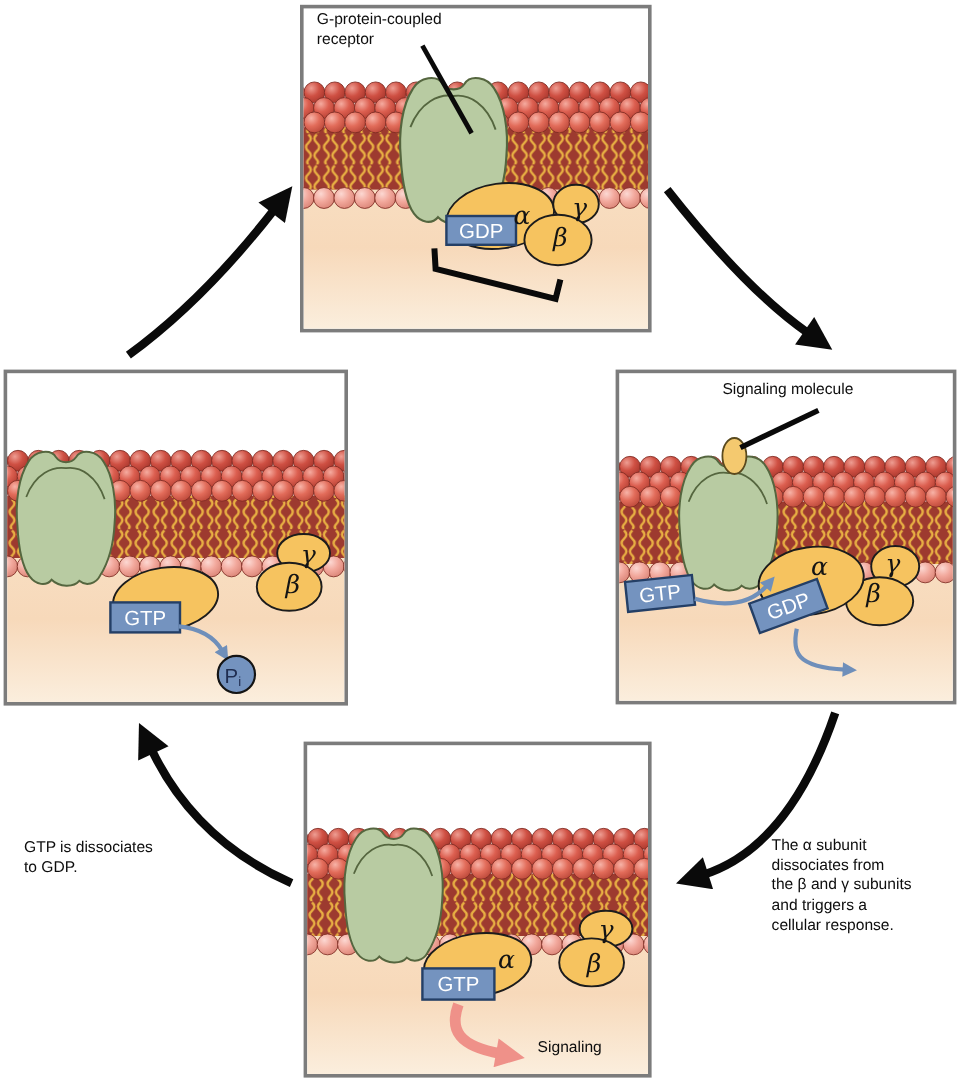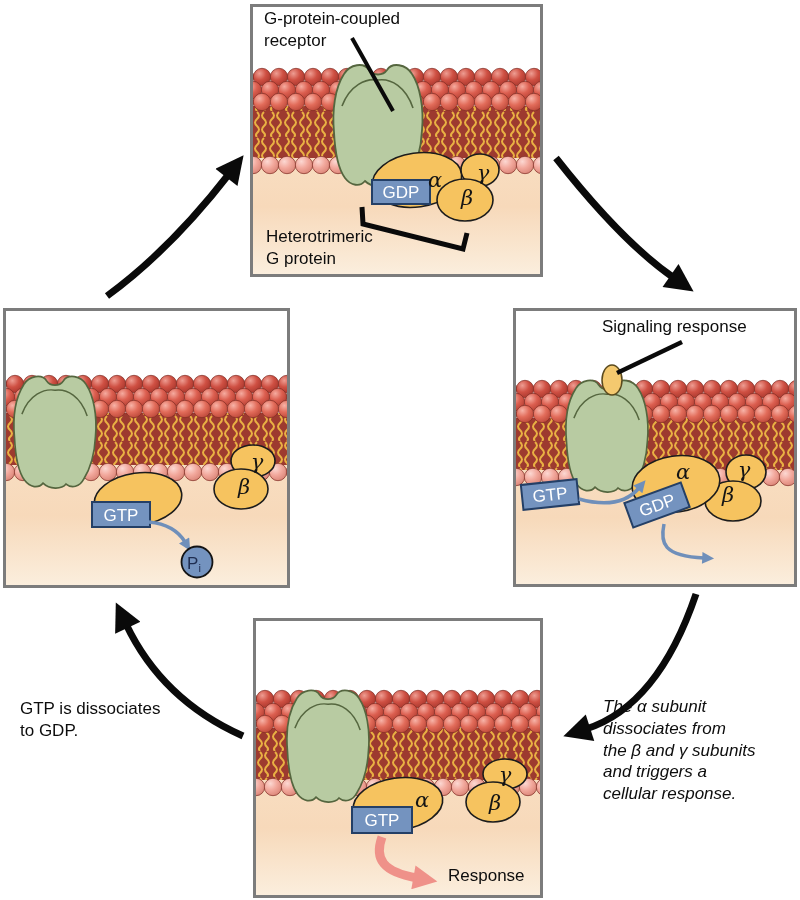--- a/index.html
+++ b/index.html
@@ -1,21 +1,21 @@
 <!DOCTYPE html>
 <html><head>
 <meta charset="utf-8">
 <style>
   * { margin:0; padding:0; box-sizing:border-box; }
   html,body { width:800px; height:900px; background:#ffffff; }
   body { font-family:"Liberation Sans", sans-serif; }
   #stage { position:relative; width:800px; height:900px; overflow:hidden; background:#fff; }
   .panel { position:absolute; border:3px solid #7c7c7c; background:#ffffff; }
   .panel svg { display:block; }
-  .cap { position:absolute; font-size:17px; line-height:1.28; color:#0d0d0d; white-space:pre-line; }
+  .cap { position:absolute; font-size:13px; line-height:1.28; color:#0d0d0d; white-space:pre-line; }
   #overlay { position:absolute; left:0; top:0; pointer-events:none; }
 </style>
 </head>
 <body>
 
 <div id="stage">
 
   <svg width="0" height="0" style="position:absolute" aria-hidden="true">
     <defs>
       <radialGradient id="hdDark" cx="0.35" cy="0.3" r="0.85">
@@ -443,24 +443,22 @@
 
   <svg id="overlay" width="800" height="900" viewBox="0 0 800 900">
     <path d="M 107,296 Q 170,250 229,174" fill="none" stroke="#0a0a0a" stroke-width="7" marker-end="url(#mBlack)"></path>
     <path d="M 556,158 Q 622,242 674,278" fill="none" stroke="#0a0a0a" stroke-width="7" marker-end="url(#mBlack)"></path>
     <path d="M 696,594 Q 658,706 586,729" fill="none" stroke="#0a0a0a" stroke-width="7" marker-end="url(#mBlack)"></path>
     <path d="M 243,736 Q 162,700 126,624" fill="none" stroke="#0a0a0a" stroke-width="7" marker-end="url(#mBlack)"></path>
   </svg>
 
   <div class="cap" style="left:264px; top:8px;">G-protein-coupled
 receptor</div>
-  <div class="cap" style="left:266px; top:226px;">Heterotrimeric
-G protein</div>
-  <div class="cap" style="left:602px; top:316px;">Signaling response</div>
-  <div class="cap" style="left:448px; top:865px;">Response</div>
-  <div class="cap" style="left:603px; top:696px;font-style:italic;">The α subunit
+  <div class="cap" style="left:602px; top:316px;">Signaling molecule</div>
+  <div class="cap" style="left:448px; top:865px;">Signaling</div>
+  <div class="cap" style="left:643px; top:696px;">The α subunit
 dissociates from
 the β and γ subunits
 and triggers a
 cellular response.</div>
   <div class="cap" style="left:20px;  top:698px;">GTP is dissociates
 to GDP.</div>
 </div>
 
 </body></html>

